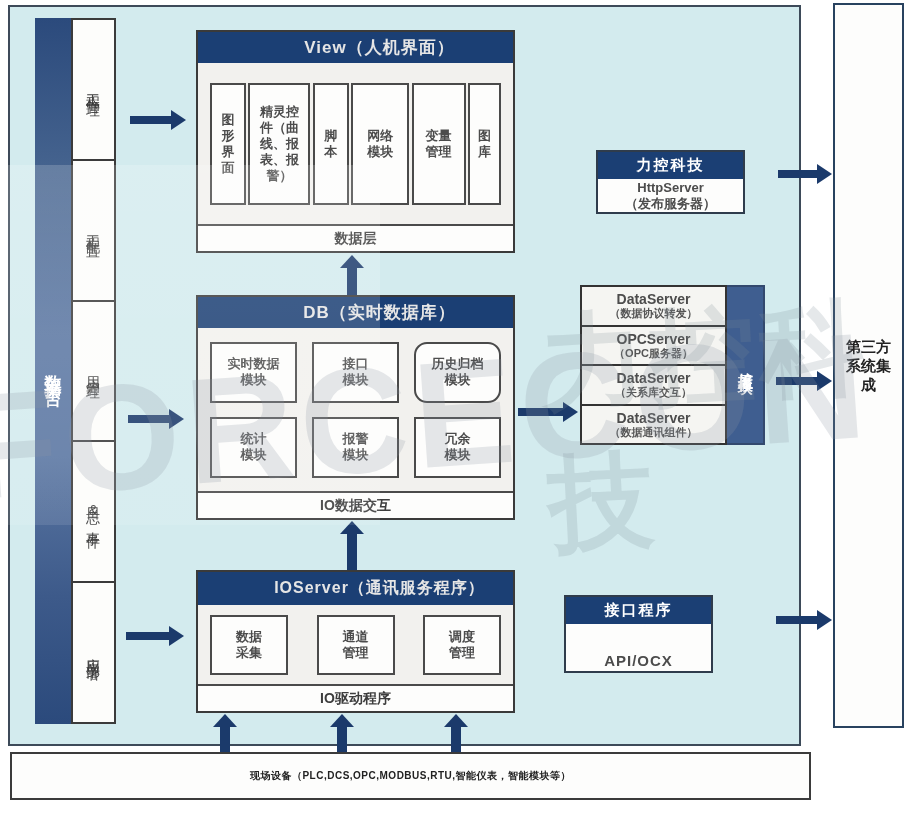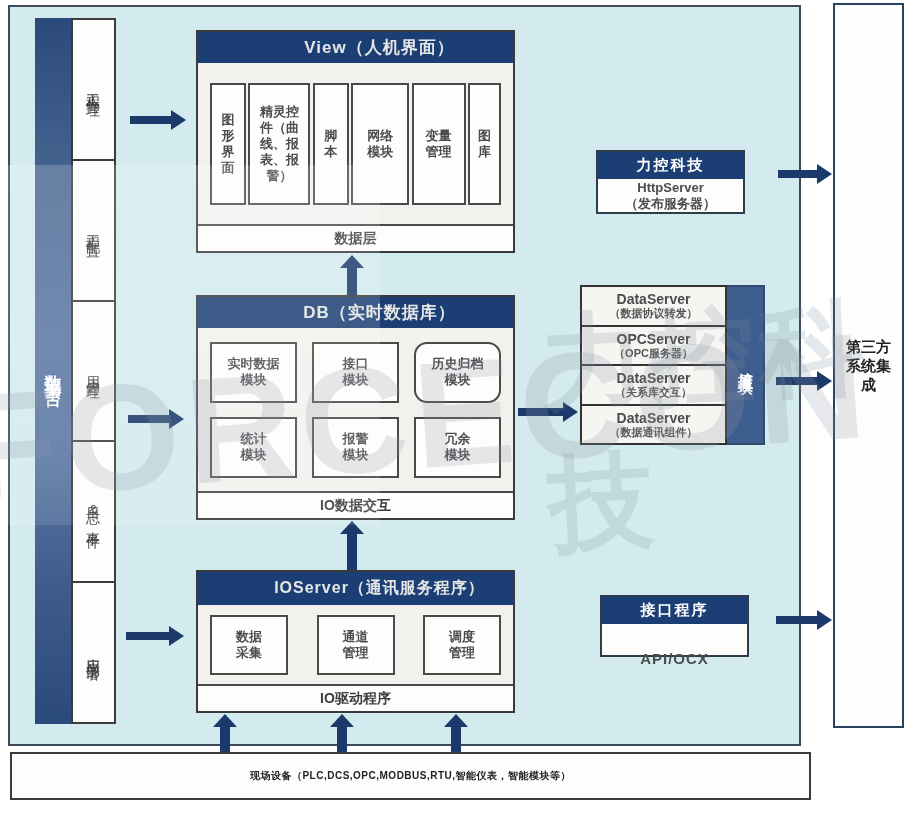--- a/index.html
+++ b/index.html
@@ -74,21 +74,21 @@
   .mini { position:absolute; border:2px solid #2f3c4c; background:#fdfdfc; display:flex; flex-direction:column; }
   .mini-header {
     background:#1b3f74; color:#fff; font-weight:bold; font-size:15px;
     display:flex; align-items:center; justify-content:center; flex:0 0 27px; letter-spacing:2px;
   }
   .mini-body {
     flex:1; display:flex; align-items:center; justify-content:center; text-align:center;
     font-size:13px; color:#4c4c4c; font-weight:bold; line-height:16px;
   }
   .web-box { left:596px; top:150px; width:149px; height:64px; }
-  .api-box { left:600px; top:595px; width:149px; height:62px;gap:27px; }
+  .api-box { left:564px; top:595px; width:149px; height:78px;gap:27px; }
   .api-box .mini-body { font-size:15px; letter-spacing:1px; }
 
   
   .ext { position:absolute; left:580px; top:285px; width:190px; height:160px; display:flex; }
   .ext-items { width:147px; display:flex; flex-direction:column; border:2px solid #333; background:#f5f5f2; }
   .ext-item {
     flex:1; display:flex; flex-direction:column; align-items:center; justify-content:center;
     border-bottom:2px solid #333;
   }
   .ext-item:last-child { border-bottom:none; }

